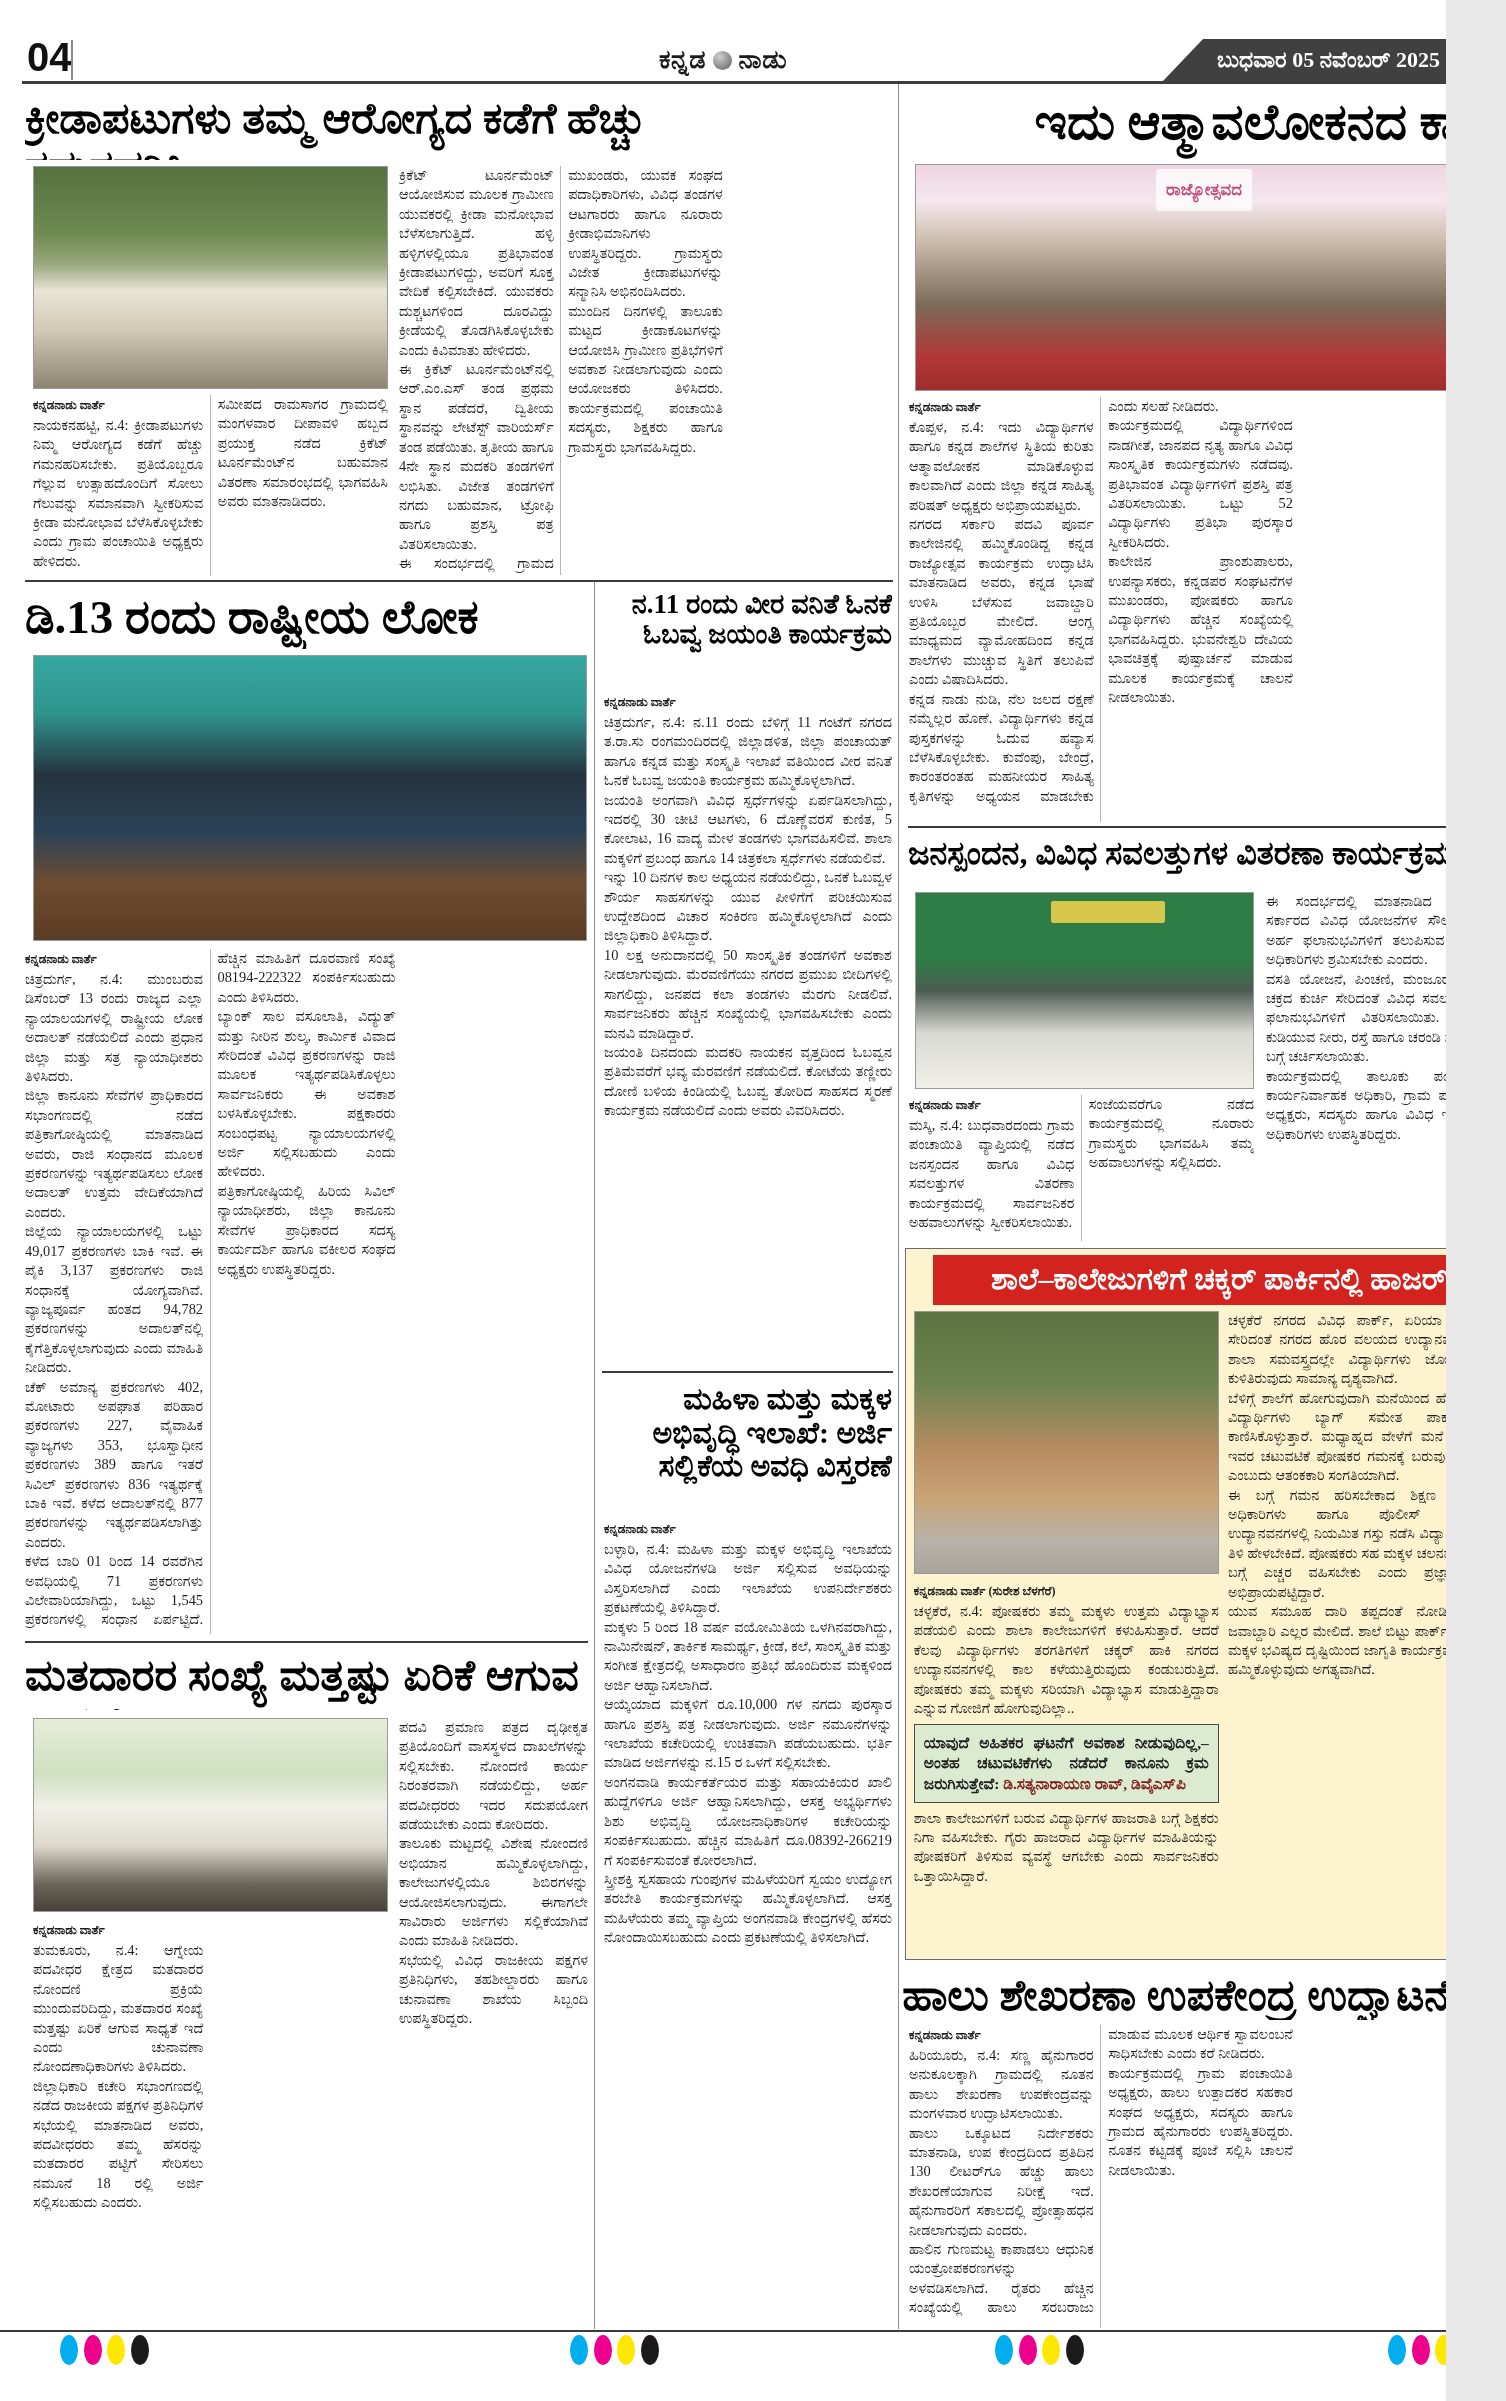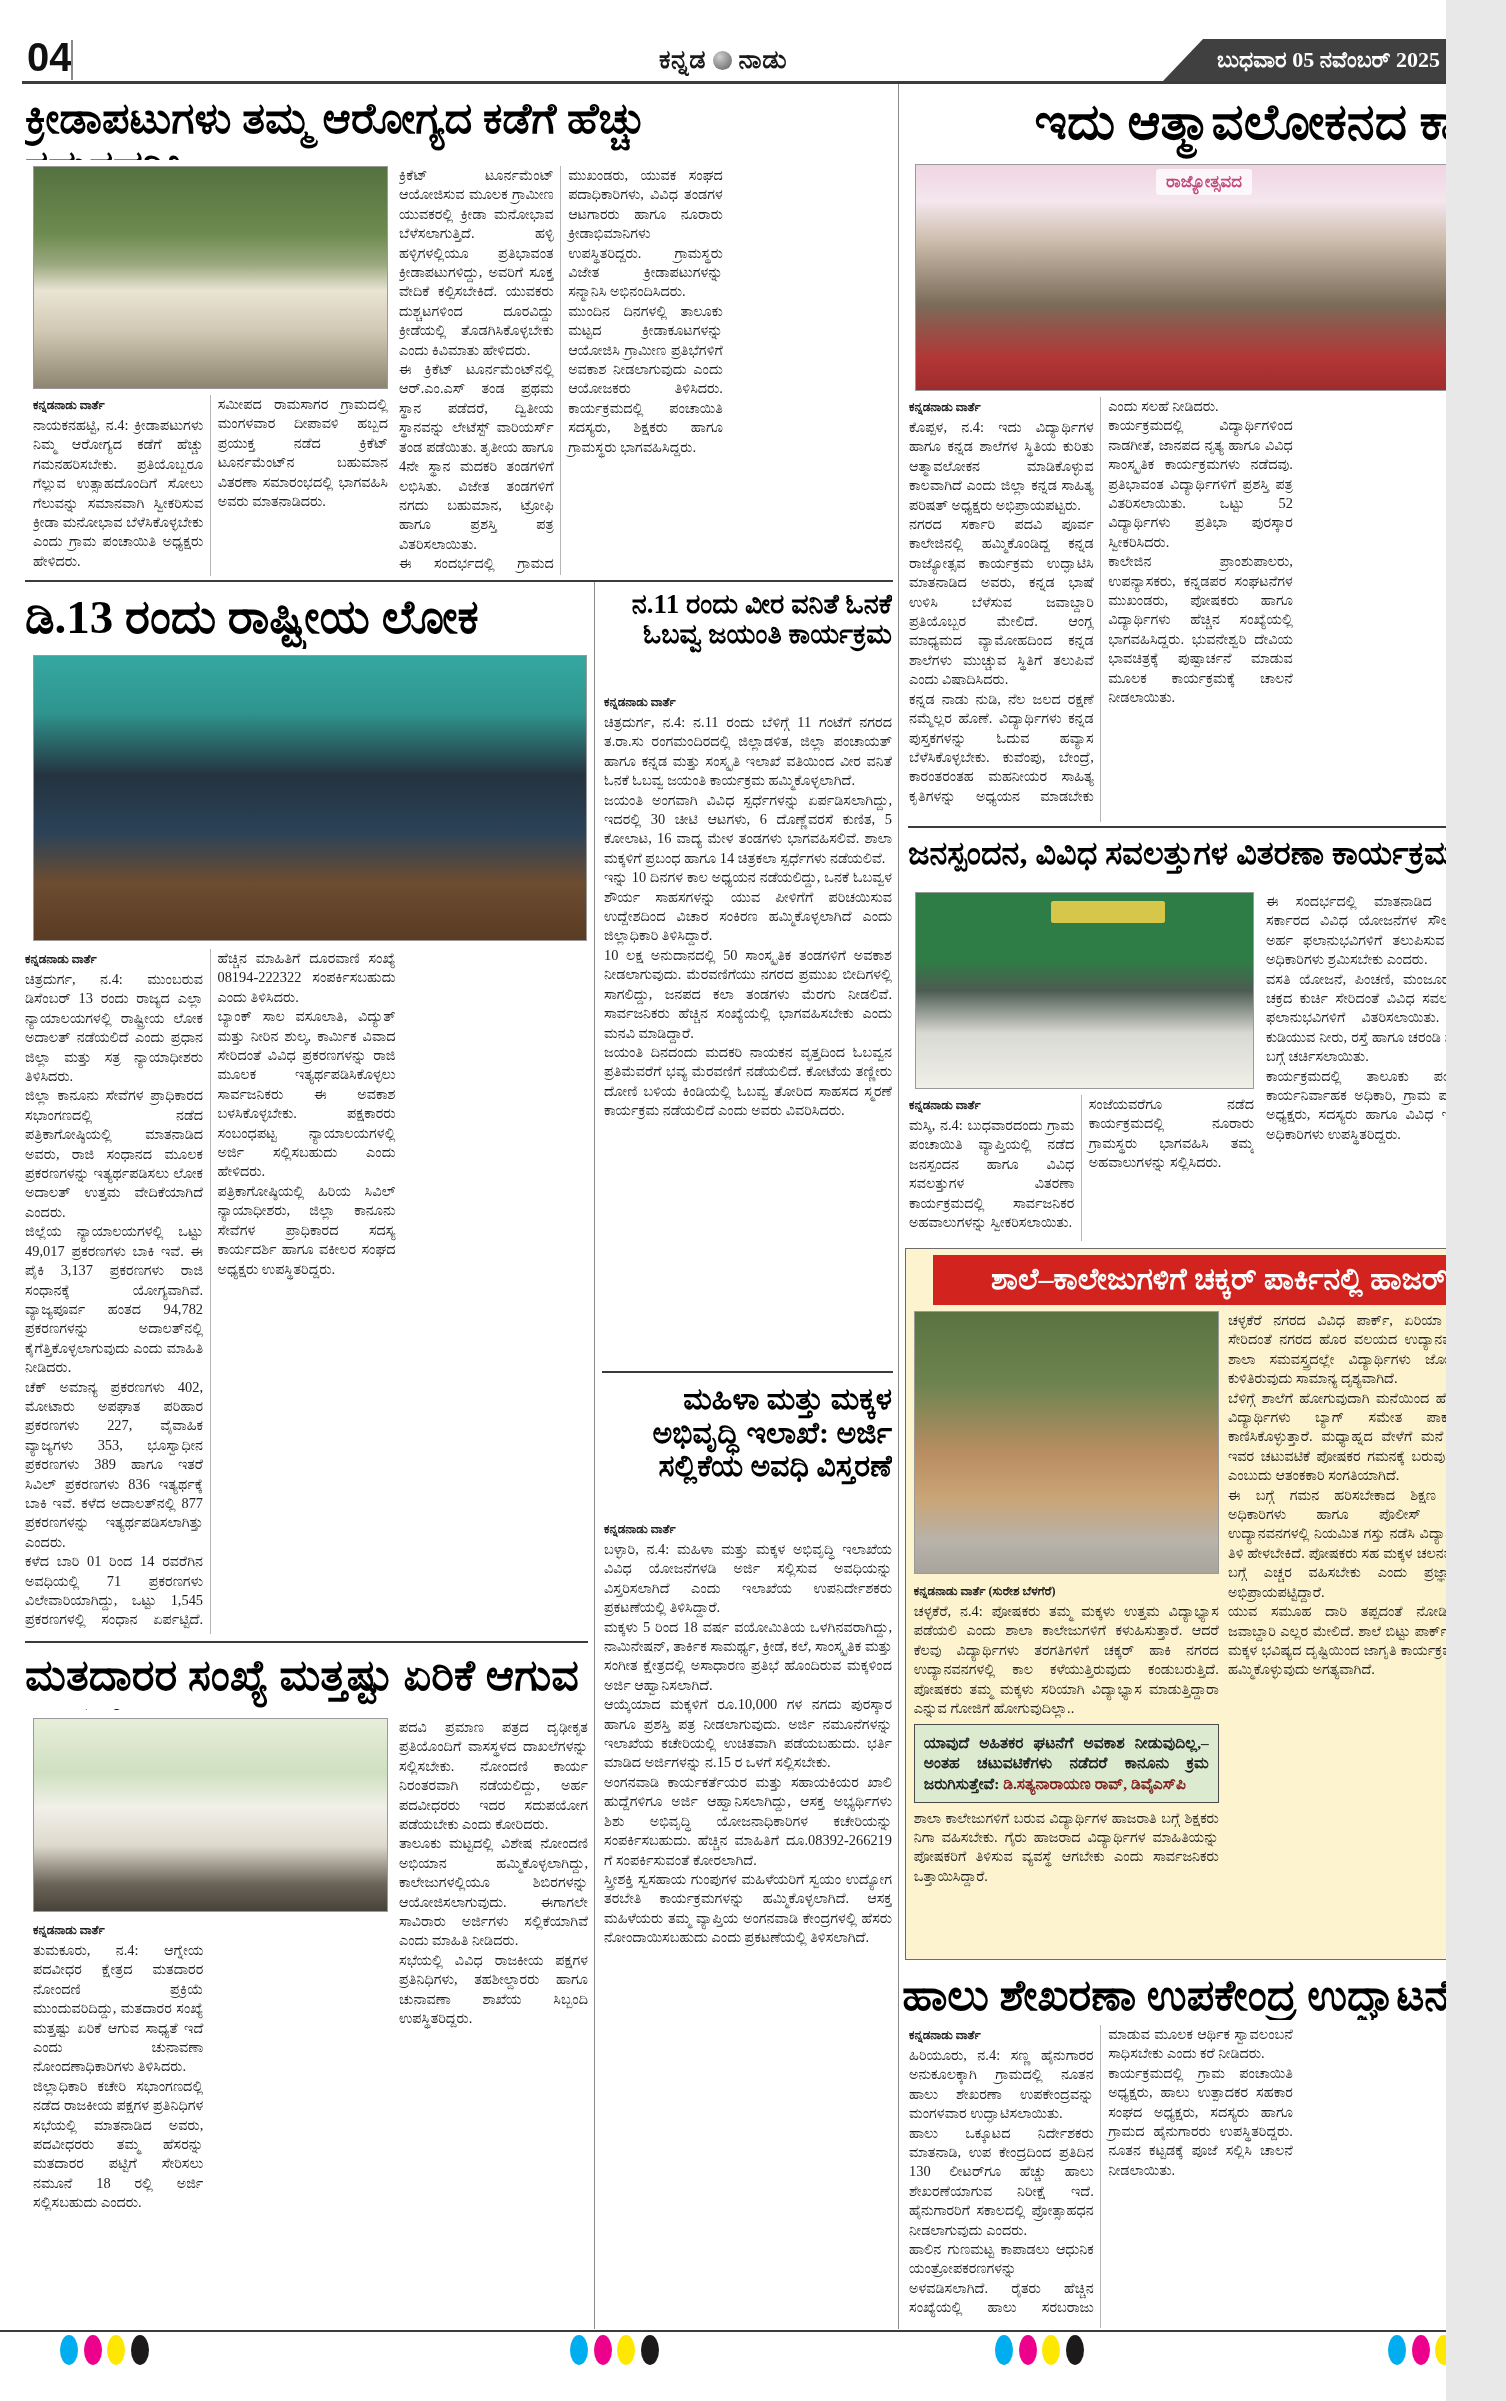--- a/index.html
+++ b/index.html
@@ -28,21 +28,21 @@
   .bodytext{white-space:pre-line;}
   
   .photo{position:absolute;border:0.6px solid #9a9a9a;box-sizing:border-box;overflow:hidden;}
   .photo-sports{background:linear-gradient(180deg,#55713f 0%,#6d8a50 30%,#9aa87e 44%,#e9e4d4 56%,#d2c9b4 74%,#8d856f 100%);}
   .photo-adalat{background:linear-gradient(180deg,#35a8a1 0%,#2f948e 20%,#24333f 42%,#2b4258 62%,#6d4c30 80%,#5a3c24 100%);}
   .photo-atma{background:linear-gradient(180deg,#efd5e2 0%,#f5e7ee 16%,#cbbcab 34%,#7b6b59 62%,#b23636 86%,#9e2c2c 100%);}
   .photo-jan{background:linear-gradient(180deg,#2e7d46 0%,#2e7d46 34%,#4c5c52 50%,#d9d9d3 72%,#f0f0e9 100%);}
   .photo-park{background:linear-gradient(180deg,#5a7340 0%,#6e8450 28%,#b98d62 54%,#c9a578 72%,#b7b3aa 88%,#a8a49b 100%);}
   .photo-voters{background:linear-gradient(180deg,#e8edda 0%,#cfe0c0 28%,#f1f0e9 46%,#ded9cd 66%,#6b6458 86%,#48433a 100%);}
   .photo-label{position:absolute;top:4.4px;left:50%;transform:translateX(-50%);
-     font-size:16.6px;font-weight:bold;color:#c2497c;background:rgba(255,255,255,.75);padding:3px 10px;border-radius:3.3px;}
+     font-size:16.6px;font-weight:bold;color:#c2497c;background:rgba(255,255,255,.75);padding:11px 10px;border-radius:3.3px;}
   .banner-strip{position:absolute;top:7.8px;left:40%;width:34%;height:22px;background:#f3d24b;opacity:.85;border-radius:2.2px;}
   
   .cream{background:#fdf3cf;border:1.1px solid #6b6b6b;box-sizing:border-box;}
   .redbanner{color:#fff;font-weight:bold;display:flex;align-items:center;justify-content:center;overflow:hidden;margin-left:20px;}
   .quotebox{border:1.7px solid #4a4a4a;padding:7.8px 9px;margin:5.5px 0;font-size:15.5px;line-height:20.5px;font-weight:bold;}
   .quote-attr{font-weight:bold;}
   
   .cmyk{display:flex;gap:5.5px;}
   .cmyk span{width:18px;height:30px;border-radius:50%;display:inline-block;}
 </style>

